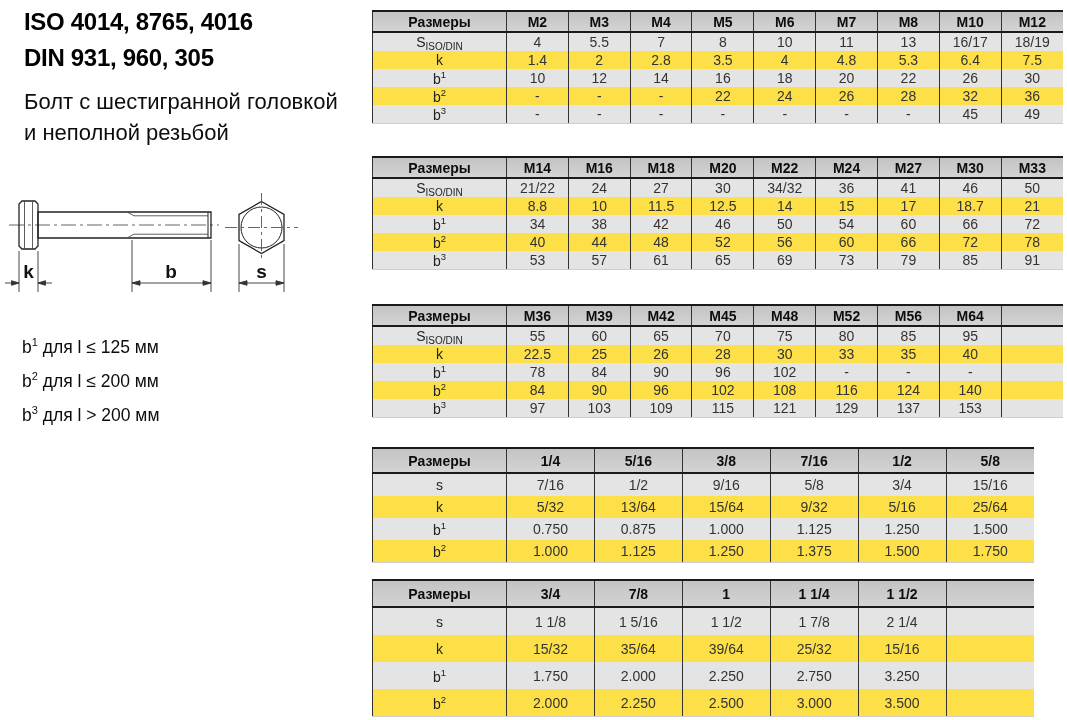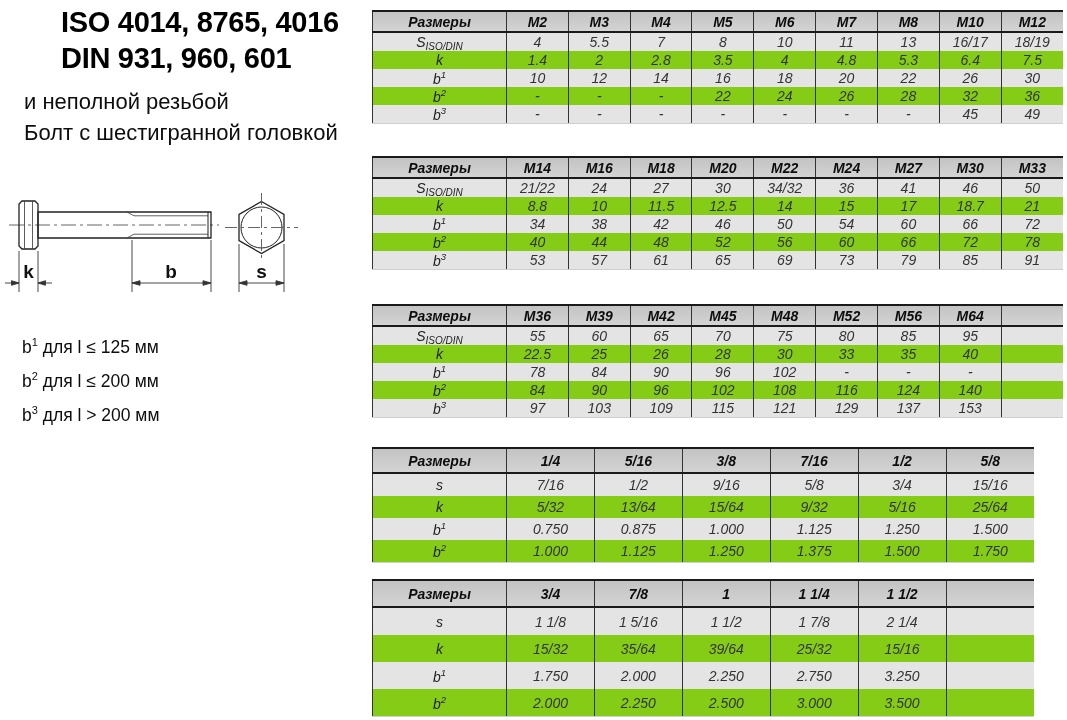--- a/index.html
+++ b/index.html
@@ -3,40 +3,39 @@
 <meta charset="utf-8">
 <style>
   html,body{margin:0;padding:0;}
   body{
     width:1067px;height:720px;position:relative;overflow:hidden;
     background:#ffffff;font-family:"Liberation Sans",sans-serif;
   }
   
   .title{
     position:absolute;left:24px;top:4px;
-    font-size:29px;line-height:36px;font-weight:bold;color:#000;
+    font-size:24px;line-height:36px;font-weight:bold;color:#000;
     letter-spacing:-0.3px;
-    margin-left:37px;
   }
   .subtitle{
     position:absolute;left:24px;top:86px;
     font-size:22px;line-height:31px;color:#0d0d0d;
   }
   .notes{
     position:absolute;left:22px;top:316px;
     font-size:17.5px;line-height:29px;color:#0d0d0d;margin-top:12px;
   }
   .notes sup{font-size:11px;}
   
   .drawing{position:absolute;left:2px;top:186px;}
   .drawing text{font-family:"Liberation Sans",sans-serif;font-weight:bold;font-size:19px;fill:#111;}
   
   table.tbl{
     position:absolute;border-collapse:collapse;table-layout:fixed;
-    border-top:2.5px solid #1a1a1a;background:#84cc16;font-style:italic;
+    border-top:2.5px solid #1a1a1a;background:#fde047;
   }
   .tbl th,.tbl td{
     border-left:1.5px solid #333;padding:0;margin:0;
     text-align:center;vertical-align:middle;white-space:nowrap;overflow:hidden;
     font-size:14px;font-weight:normal;color:#333;
   }
   .tbl thead th{
     background:linear-gradient(#c3c3c3,#d3d3d3);
     color:#0d0d0d;font-weight:bold;
     border-bottom:2.5px solid #1a1a1a;
@@ -54,26 +53,26 @@
   #t3 thead th{height:23px;}
   #t3 tbody th,#t3 tbody td{height:22px;}
   #t4 thead th{height:25px;}
   #t4 tbody th,#t4 tbody td{height:27px;}
 </style>
 </head>
 <body>
 
 <div class="title">
   <div>ISO 4014, 8765, 4016</div>
-  <div>DIN 931, 960, 601</div>
+  <div>DIN 931, 960, 305</div>
 </div>
 
 <div class="subtitle">
+  <div>Болт с шестигранной головкой</div>
   <div>и неполной резьбой</div>
-  <div>Болт с шестигранной головкой</div>
 </div>
 
 <svg class="drawing" width="330" height="134" viewBox="0 0 330 134">
   <g stroke="#222" fill="none" stroke-width="1.3">
 
     <path d="M7 39 H217" stroke="#555" stroke-width="0.9" stroke-dasharray="15 4 3 4"></path>
 
     <path d="M20 15 H33 L36 18 V60 L33 63 H20 L17 60 V18 Z"></path>
     <path d="M22.5 15.4 V62.6 M30.5 15.4 V62.6" stroke-width="0.8" stroke="#333"></path>
 

